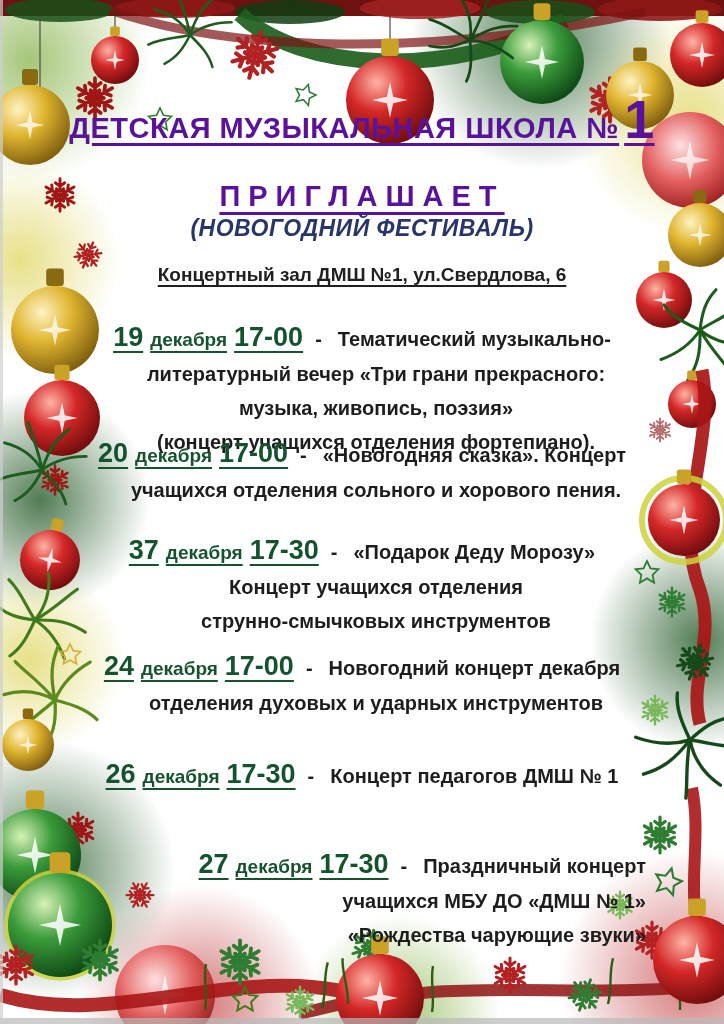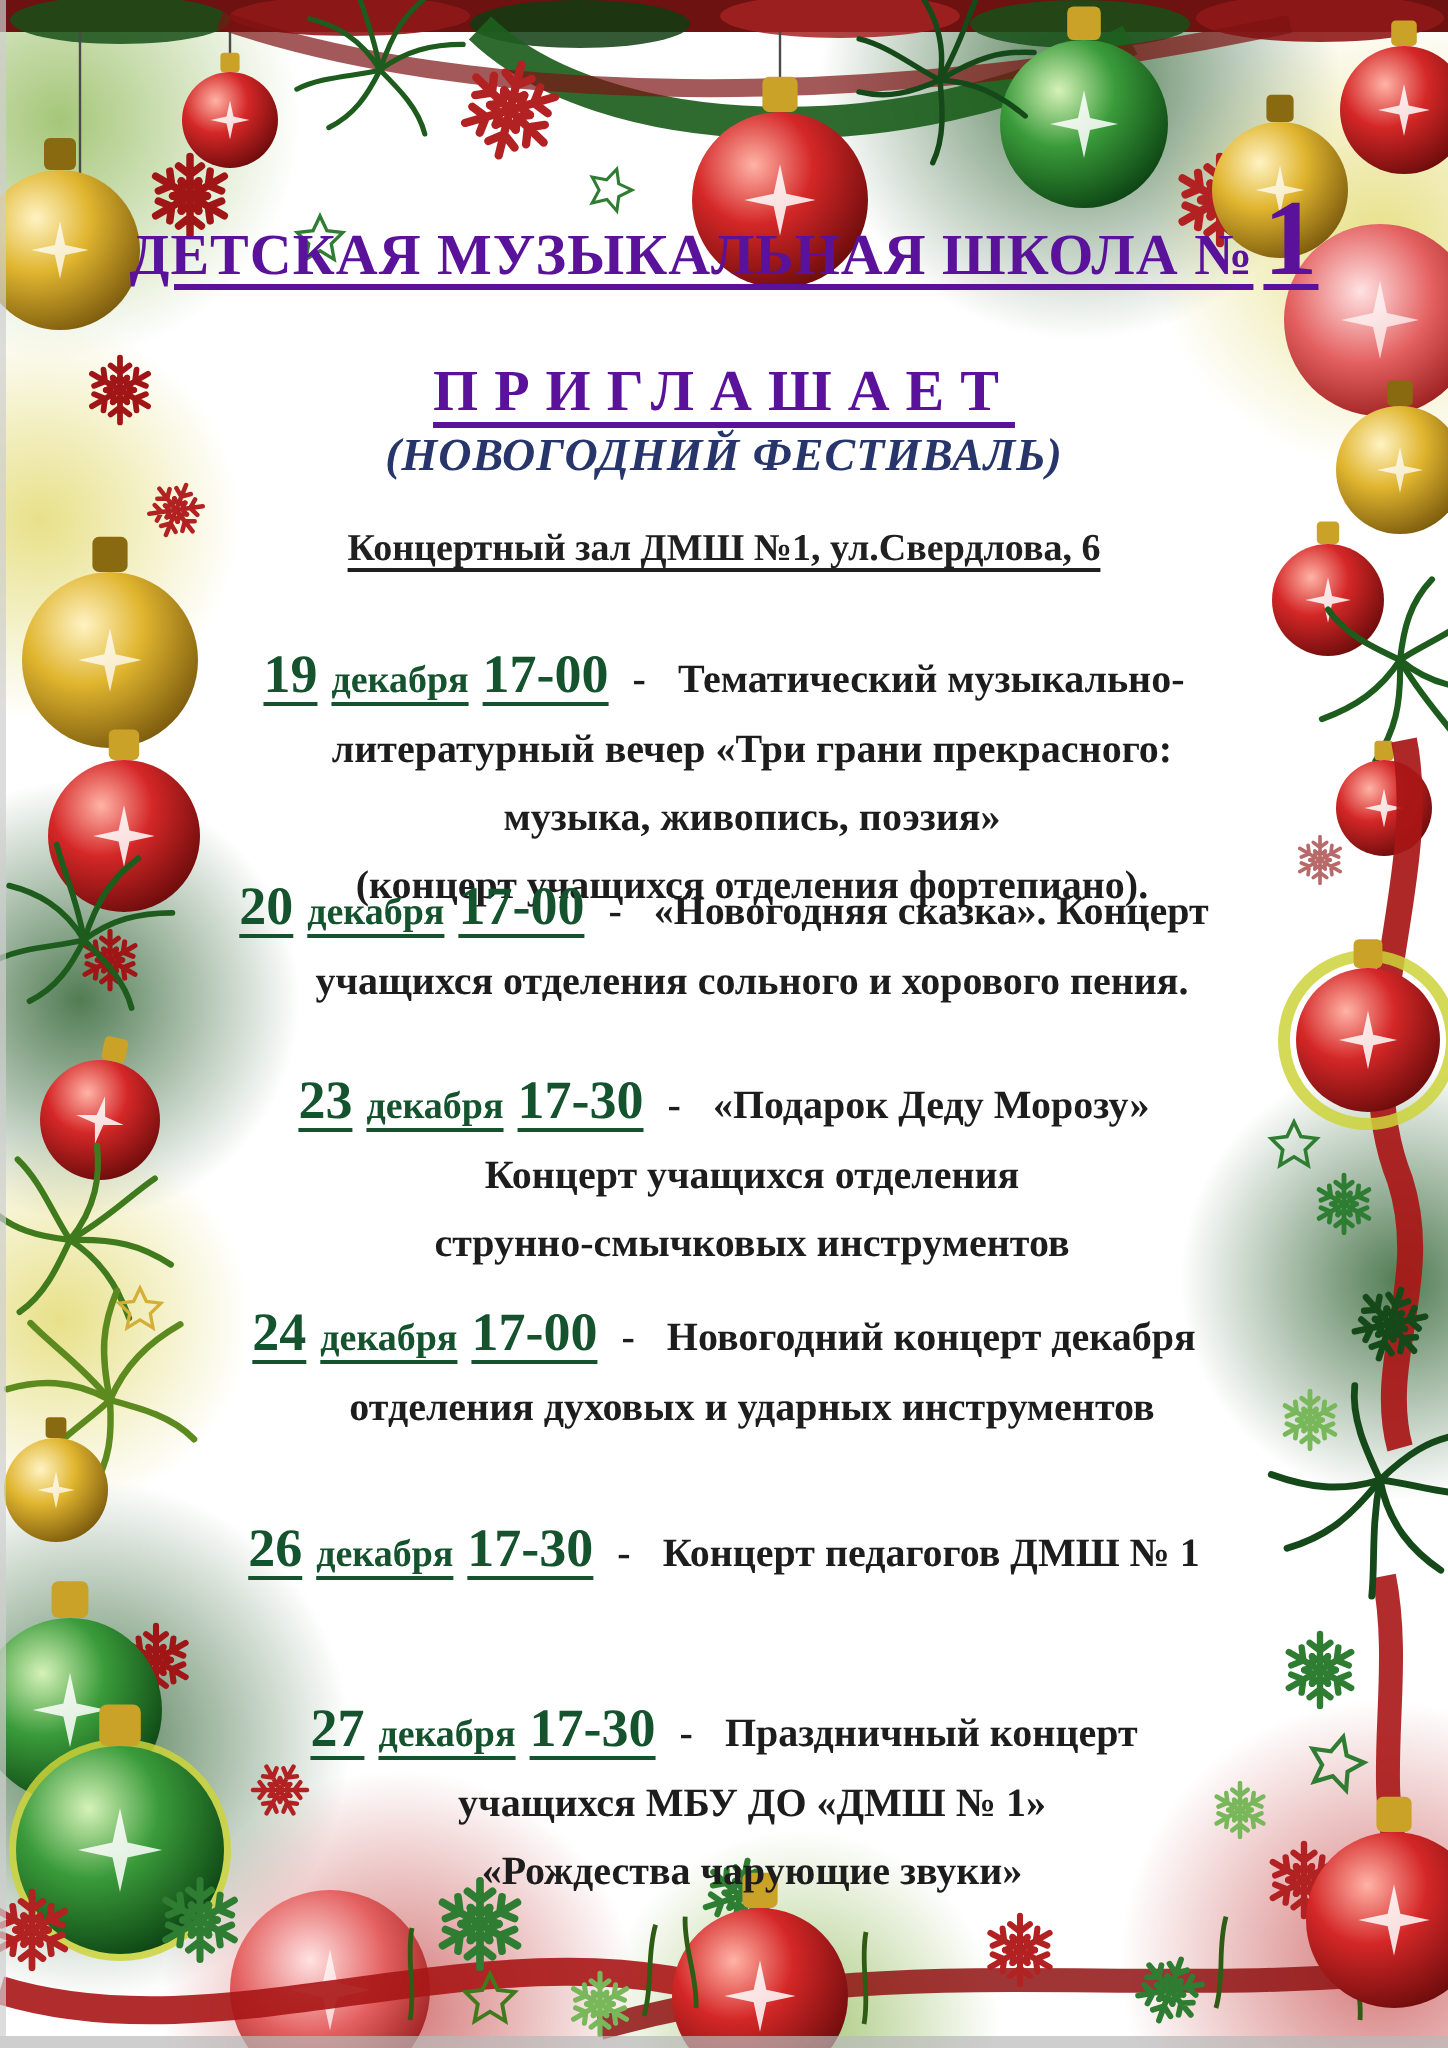--- a/index.html
+++ b/index.html
@@ -1,19 +1,19 @@
 <!DOCTYPE html>
 <html><head>
 <meta charset="utf-8">
 <style>
   html,body{margin:0;padding:0;background:#888;}
   .page{
     position:relative;width:724px;height:1024px;margin:0 auto;
     background:#ffffff;overflow:hidden;
-    font-family:Liberation Serif, serif;
+    font-family:Liberation Sans, sans-serif;
   }
   .art{position:absolute;inset:0;z-index:1;}
   .content{position:absolute;inset:0;z-index:2;}
 
   .title{
     position:absolute;top:112px;left:0;width:100%;margin:0;
     text-align:center;color:#5a129b;font-size:29px;font-weight:bold;
     letter-spacing:.5px;
   }
   .title .uline{
@@ -46,21 +46,21 @@
   .event .cont{margin-left:28px;}
   .date{
     color:#14532d;text-decoration:underline;
     text-decoration-thickness:2px;text-underline-offset:5px;white-space:nowrap;
   }
   .date .d,.date .t{font-size:27px;}
   .date .m{font-size:19px;margin:0 7px;}
   .dash{margin:0 16px 0 12px;color:#1d1d1d;}
 
   #ev1{top:320px;} #ev2{top:436px;} #ev3{top:533px;}
-  #ev4{top:649px;} #ev5{top:757px;} #ev6{top:847px;}
+  #ev4{top:649px;} #ev5{top:757px;} #ev6{top:847px;text-align:right;}
 </style>
 </head>
 <body>
 
 <div class="page">
 
   <svg class="art" width="724" height="1024" viewBox="0 0 724 1024" aria-hidden="true">
     <defs>
       <radialGradient id="gR" cx="35%" cy="30%" r="75%">
         <stop offset="0%" stop-color="#ffb3a6"></stop>
@@ -271,21 +271,21 @@
 
     <div class="event" id="ev2">
       <div class="first">
         <span class="date"><span class="d">20</span><span class="m">декабря</span><span class="t">17-00</span></span><span class="dash">-</span><span>«Новогодняя сказка». Концерт</span>
       </div>
       <div class="cont">учащихся отделения сольного и хорового пения.</div>
     </div>
 
     <div class="event" id="ev3">
       <div class="first">
-        <span class="date"><span class="d">23</span><span class="m">декабря</span><span class="t">17-30</span></span><span class="dash">-</span><span>«Подарок Деду Морозу»</span>
+        <span class="date"><span class="d">37</span><span class="m">декабря</span><span class="t">17-30</span></span><span class="dash">-</span><span>«Подарок Деду Морозу»</span>
       </div>
       <div class="cont">Концерт учащихся отделения</div>
       <div class="cont">струнно-смычковых инструментов</div>
     </div>
 
     <div class="event" id="ev4">
       <div class="first">
         <span class="date"><span class="d">24</span><span class="m">декабря</span><span class="t">17-00</span></span><span class="dash">-</span><span>Новогодний концерт декабря</span>
       </div>
       <div class="cont">отделения духовых и ударных инструментов</div>

